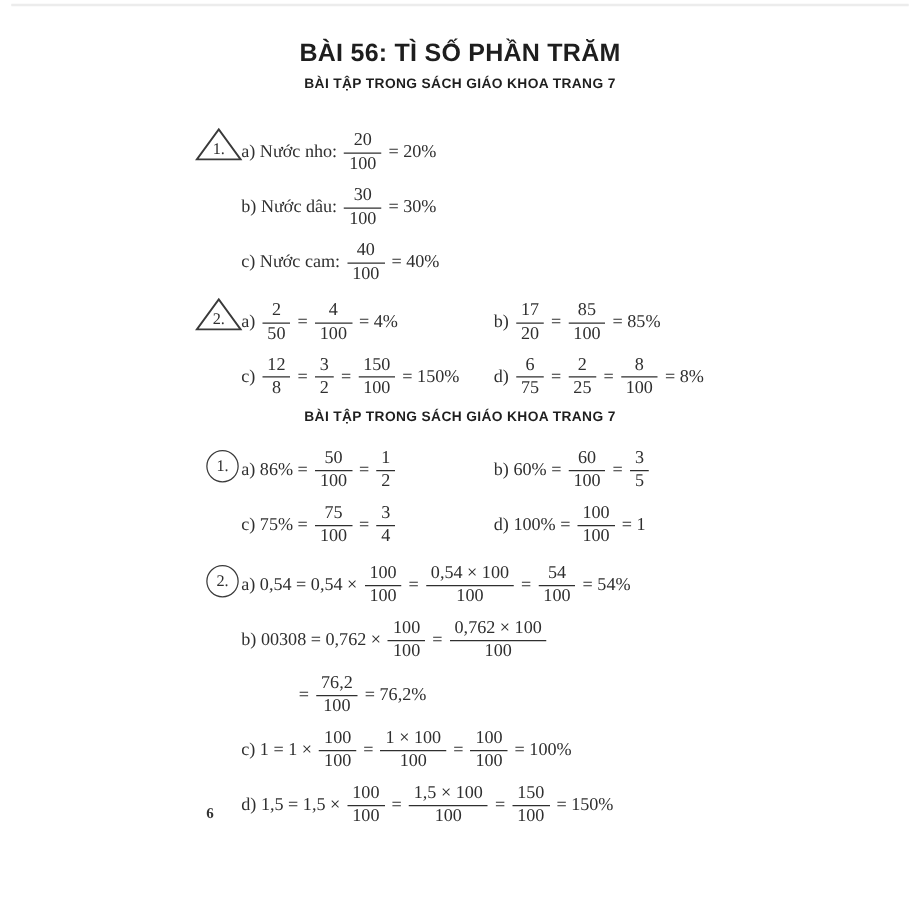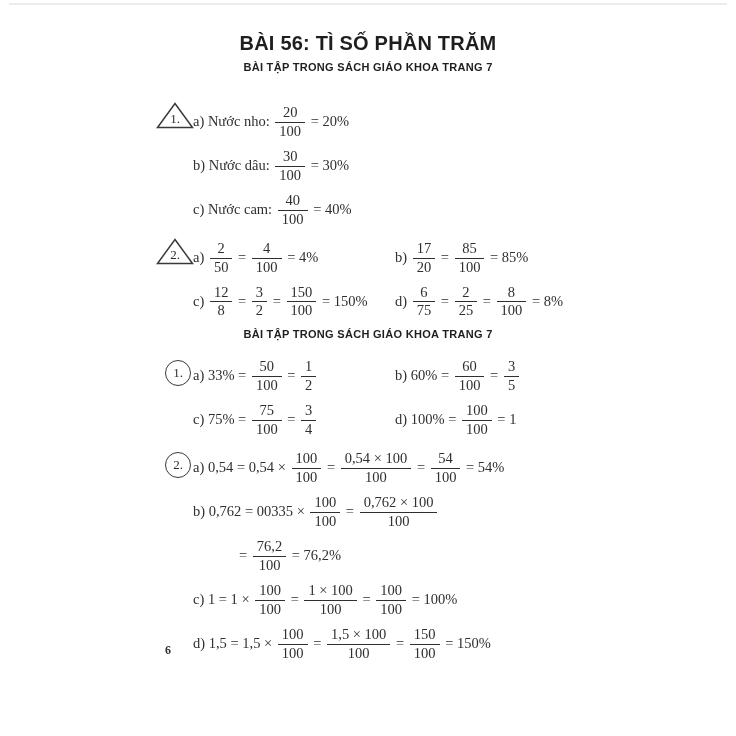--- a/index.html
+++ b/index.html
@@ -145,37 +145,37 @@
         </div>
       </div>
       <div class="section">
         <div class="section-subtitle">BÀI TẬP TRONG SÁCH GIÁO KHOA TRANG 7</div>
         <div class="problems">
           <div class="problem">
             <span class="marker-circle">
               <span class="mtext-c">1.</span>
             </span>
             <div class="row two-col">
-              <div class="cell"><span class="mtxt">a) 33% = </span><span class="frac"><span class="num">50</span><span class="den">100</span></span><span class="mtxt"> = </span><span class="frac"><span class="num">1</span><span class="den">2</span></span></div>
+              <div class="cell"><span class="mtxt">a) 86% = </span><span class="frac"><span class="num">50</span><span class="den">100</span></span><span class="mtxt"> = </span><span class="frac"><span class="num">1</span><span class="den">2</span></span></div>
               <div class="cell"><span class="mtxt">b) 60% = </span><span class="frac"><span class="num">60</span><span class="den">100</span></span><span class="mtxt"> = </span><span class="frac"><span class="num">3</span><span class="den">5</span></span></div>
             </div>
             <div class="row two-col">
               <div class="cell"><span class="mtxt">c) 75% = </span><span class="frac"><span class="num">75</span><span class="den">100</span></span><span class="mtxt"> = </span><span class="frac"><span class="num">3</span><span class="den">4</span></span></div>
               <div class="cell"><span class="mtxt">d) 100% = </span><span class="frac"><span class="num">100</span><span class="den">100</span></span><span class="mtxt"> = 1</span></div>
             </div>
           </div>
           <div class="problem">
             <span class="marker-circle">
               <span class="mtext-c">2.</span>
             </span>
             <div class="row">
               <div class="cell"><span class="mtxt">a) 0,54 = 0,54 × </span><span class="frac"><span class="num">100</span><span class="den">100</span></span><span class="mtxt"> = </span><span class="frac"><span class="num">0,54 × 100</span><span class="den">100</span></span><span class="mtxt"> = </span><span class="frac"><span class="num">54</span><span class="den">100</span></span><span class="mtxt"> = 54%</span></div>
             </div>
             <div class="row">
-              <div class="cell"><span class="mtxt">b) 0,762 = 00335 × </span><span class="frac"><span class="num">100</span><span class="den">100</span></span><span class="mtxt"> = </span><span class="frac"><span class="num">0,762 × 100</span><span class="den">100</span></span></div>
+              <div class="cell"><span class="mtxt">b) 00308 = 0,762 × </span><span class="frac"><span class="num">100</span><span class="den">100</span></span><span class="mtxt"> = </span><span class="frac"><span class="num">0,762 × 100</span><span class="den">100</span></span></div>
             </div>
             <div class="row" style="margin-left: 76px;">
               <div class="cell"><span class="mtxt">= </span><span class="frac"><span class="num">76,2</span><span class="den">100</span></span><span class="mtxt"> = 76,2%</span></div>
             </div>
             <div class="row">
               <div class="cell"><span class="mtxt">c) 1 = 1 × </span><span class="frac"><span class="num">100</span><span class="den">100</span></span><span class="mtxt"> = </span><span class="frac"><span class="num">1 × 100</span><span class="den">100</span></span><span class="mtxt"> = </span><span class="frac"><span class="num">100</span><span class="den">100</span></span><span class="mtxt"> = 100%</span></div>
             </div>
             <div class="row">
               <div class="cell"><span class="mtxt">d) 1,5 = 1,5 × </span><span class="frac"><span class="num">100</span><span class="den">100</span></span><span class="mtxt"> = </span><span class="frac"><span class="num">1,5 × 100</span><span class="den">100</span></span><span class="mtxt"> = </span><span class="frac"><span class="num">150</span><span class="den">100</span></span><span class="mtxt"> = 150%</span></div>
             </div>

